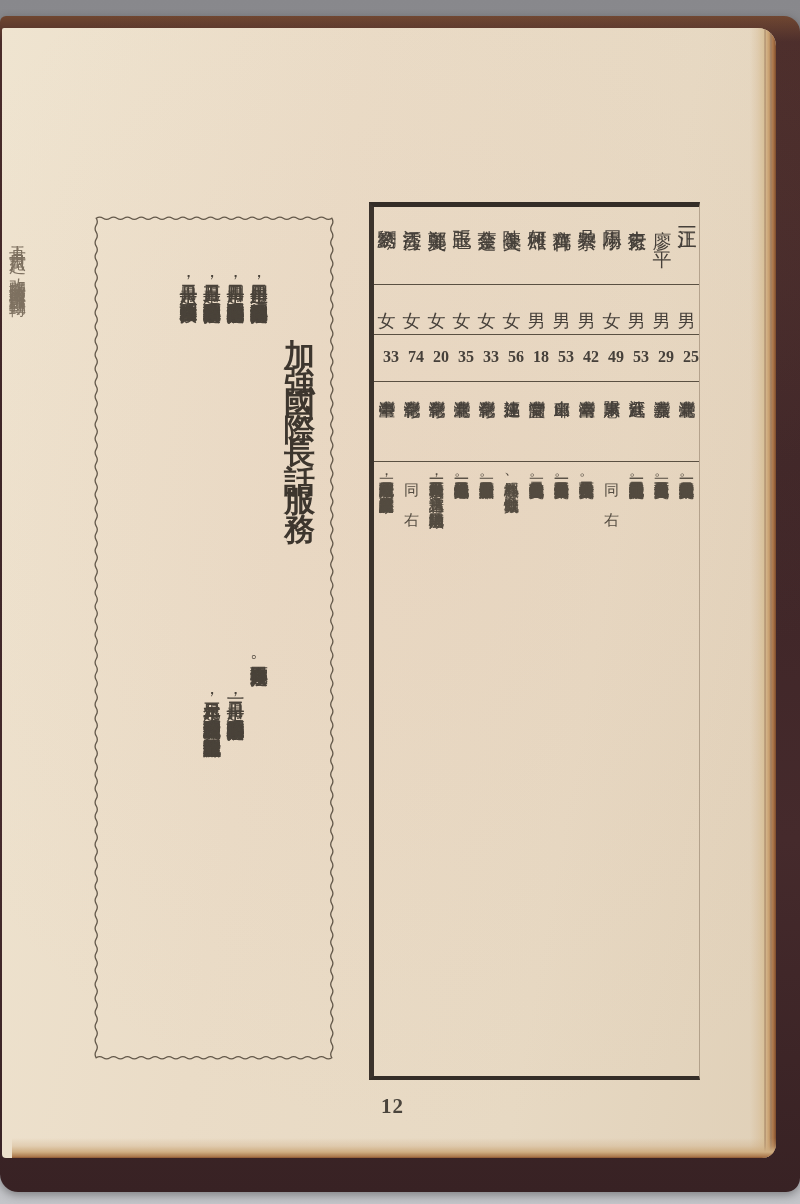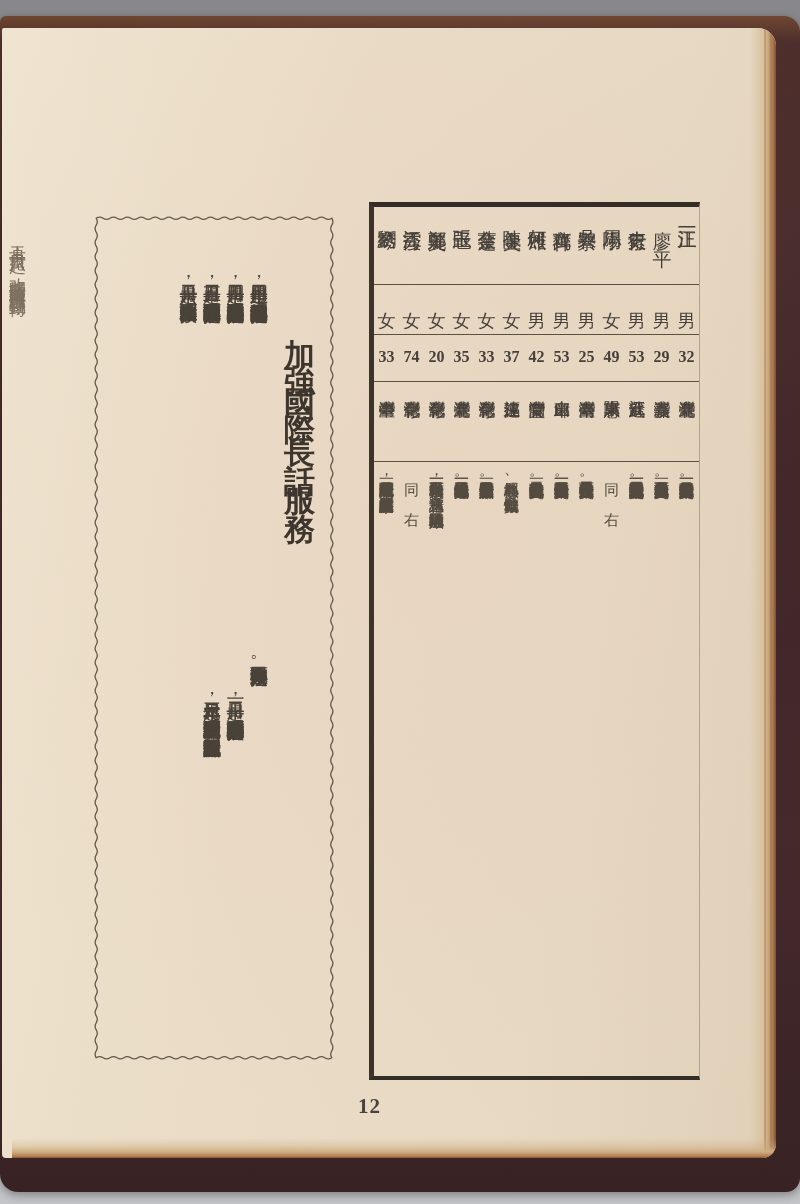--- a/index.html
+++ b/index.html
@@ -81,28 +81,28 @@
   .cell{flex:1 1 0;min-width:0;position:relative;}
   .vtext{
     display:block;margin:0 auto;
     writing-mode:vertical-rl;text-orientation:upright;
     white-space:nowrap;color:#46403a;
   }
   .row-name .cell{padding-top:8px;}
   .row-name .vtext{font-size:19px;letter-spacing:1px;}
   .row-sex .cell{padding-top:13px;}
   .row-sex .vtext{font-size:18px;}
-  .row-age .cell{padding-top:13px;text-align:center;}
+  .row-age .cell{padding-top:13px;text-align:right;}
   .age-num{font-size:16px;font-weight:600;color:#46403a;}
   .row-origin .cell{padding-top:5px;}
   .row-origin .vtext{font-size:16.5px;letter-spacing:.5px;}
   .row-deed .cell{padding-top:9px;}
   .row-deed .vtext{font-size:15px;line-height:16px;color:#544c41;text-orientation:mixed;}
   .pagenum{
-    position:absolute;left:356px;top:1066px;
+    position:absolute;left:379px;top:1066px;
     font-size:21px;font-weight:700;letter-spacing:1px;color:#4a443c;
   }
 </style>
 </head>
 <body>
 
 <div class="cover"></div>
 
 <div class="page">
 
@@ -211,28 +211,28 @@
         </div>
         <div class="cell">
           <span class="vtext">女</span>
         </div>
         <div class="cell">
           <span class="vtext">女</span>
         </div>
       </div>
     <div class="trow sep row-age">
 
-    <div class="cell"><span class="age-num">32</span></div>
+    <div class="cell"><span class="age-num">25</span></div>
         <div class="cell"><span class="age-num">29</span></div>
         <div class="cell"><span class="age-num">53</span></div>
         <div class="cell"><span class="age-num">49</span></div>
-        <div class="cell"><span class="age-num">25</span></div>
+        <div class="cell"><span class="age-num">42</span></div>
         <div class="cell"><span class="age-num">53</span></div>
-        <div class="cell"><span class="age-num">42</span></div>
-        <div class="cell"><span class="age-num">37</span></div>
+        <div class="cell"><span class="age-num">18</span></div>
+        <div class="cell"><span class="age-num">56</span></div>
         <div class="cell"><span class="age-num">33</span></div>
         <div class="cell"><span class="age-num">35</span></div>
         <div class="cell"><span class="age-num">20</span></div>
         <div class="cell"><span class="age-num">74</span></div>
         <div class="cell"><span class="age-num">33</span></div>
       </div>
     <div class="trow sep row-origin">
 
     <div class="cell">
           <span class="vtext">臺灣臺北</span>

